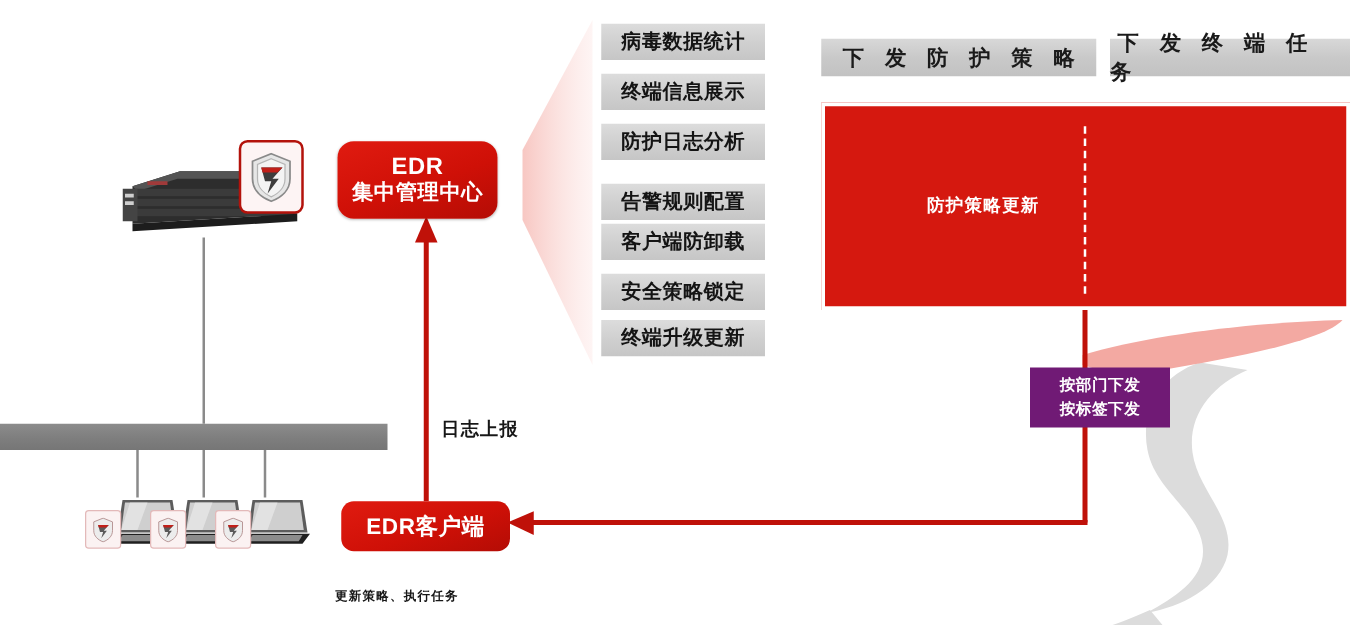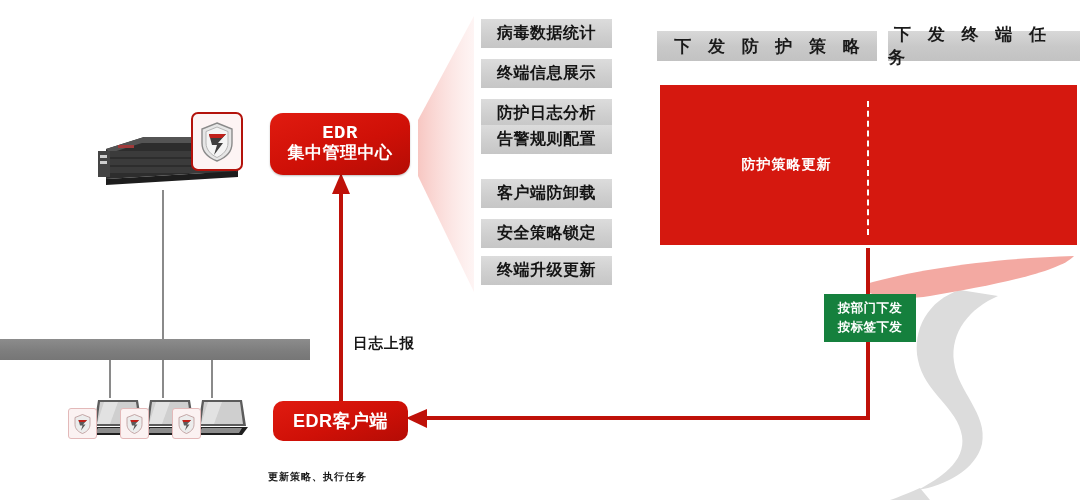--- a/index.html
+++ b/index.html
@@ -48,44 +48,43 @@
   }
   .redpanel-right{
     position:absolute;left:215px;top:0;right:6px;height:100%;
     display:flex;flex-direction:column;justify-content:center;gap:13px;
     padding-left:6px;
   }
   .task{color:#ffffff;font-size:14px;font-weight:bold;letter-spacing:.6px;}
 
   
   .edr-center{
-    position:absolute;left:270px;top:113px;width:140px;height:62px;
+    position:absolute;left:270px;top:113px;width:128px;height:62px;
     border-radius:13px;
     background:linear-gradient(160deg,#e01b10 0%,#cf1007 55%,#b40c05 100%);
     color:#fff;text-align:center;
     display:flex;flex-direction:column;align-items:center;justify-content:center;
     box-shadow:0 1px 2px rgba(0,0,0,.25);
-    font-family:Liberation Mono, monospace;
   }
   .edr-center .l1{font-size:19px;font-weight:bold;line-height:1.05;letter-spacing:.5px;}
   .edr-center .l2{font-size:17px;font-weight:bold;line-height:1.15;letter-spacing:.5px;}
 
   
   .edr-client{
     position:absolute;left:273px;top:401px;width:135px;height:40px;
     border-radius:10px;
     background:linear-gradient(160deg,#e01b10 0%,#cf1007 55%,#b40c05 100%);
     color:#fff;font-size:18px;font-weight:bold;letter-spacing:.5px;
     display:flex;align-items:center;justify-content:center;
   }
 
   
   .dispatch{
-    position:absolute;left:824px;top:294px;width:92px;height:48px;
-    background:#15803d;color:#ffffff;
+    position:absolute;left:824px;top:294px;width:112px;height:48px;
+    background:#701a75;color:#ffffff;
     display:flex;flex-direction:column;align-items:center;justify-content:center;
     font-size:12.5px;font-weight:bold;line-height:1.5;letter-spacing:.4px;
   }
 
   
   .lbl{position:absolute;color:#171717;font-weight:bold;}
   .lbl-log{left:353px;top:334px;font-size:14.5px;letter-spacing:1px;}
   .lbl-bottom{left:268px;top:470px;font-size:10px;letter-spacing:1px;}
 
   
@@ -232,21 +231,21 @@
 
   <div class="feat" style="top:19px;">
     <span>病毒数据统计</span>
   </div>
   <div class="feat" style="top:59px;">
     <span>终端信息展示</span>
   </div>
   <div class="feat" style="top:99px;">
     <span>防护日志分析</span>
   </div>
-  <div class="feat" style="top:125px;">
+  <div class="feat" style="top:147px;">
     <span>告警规则配置</span>
   </div>
   <div class="feat" style="top:179px;">
     <span>客户端防卸载</span>
   </div>
   <div class="feat" style="top:219px;">
     <span>安全策略锁定</span>
   </div>
   <div class="feat" style="top:256px;">
     <span>终端升级更新</span>

